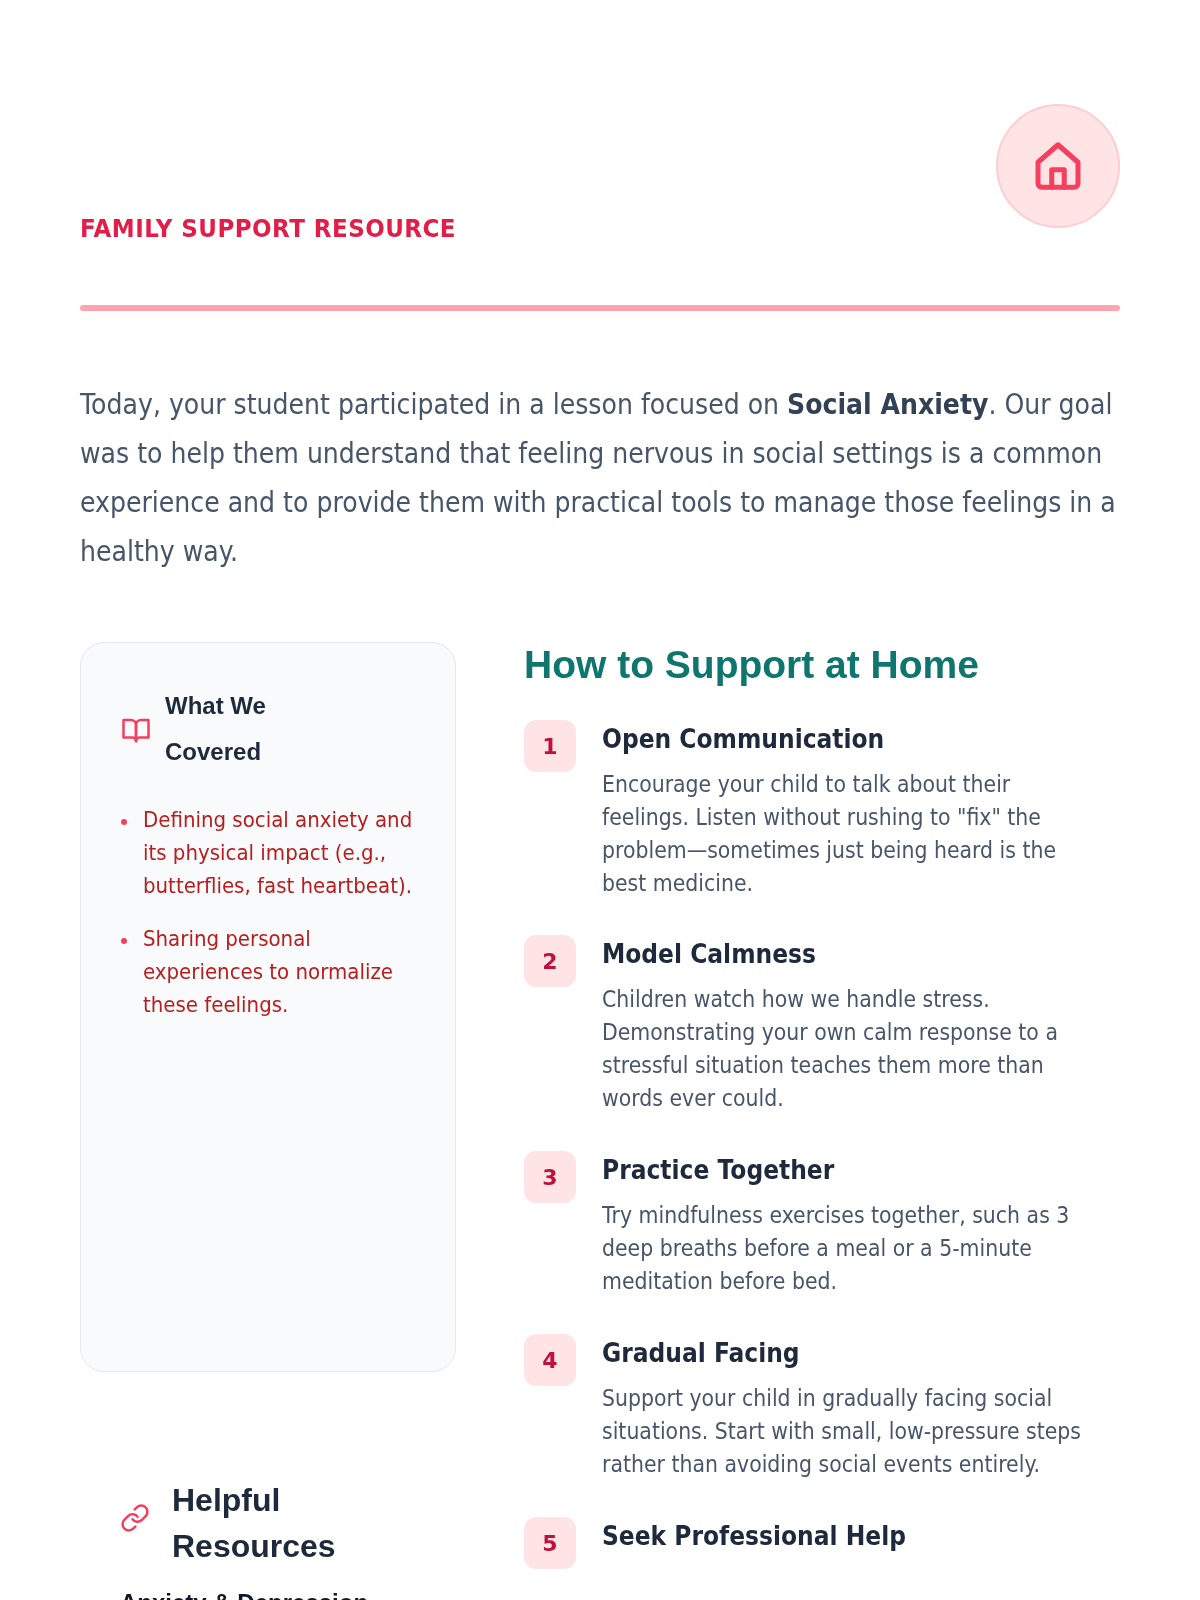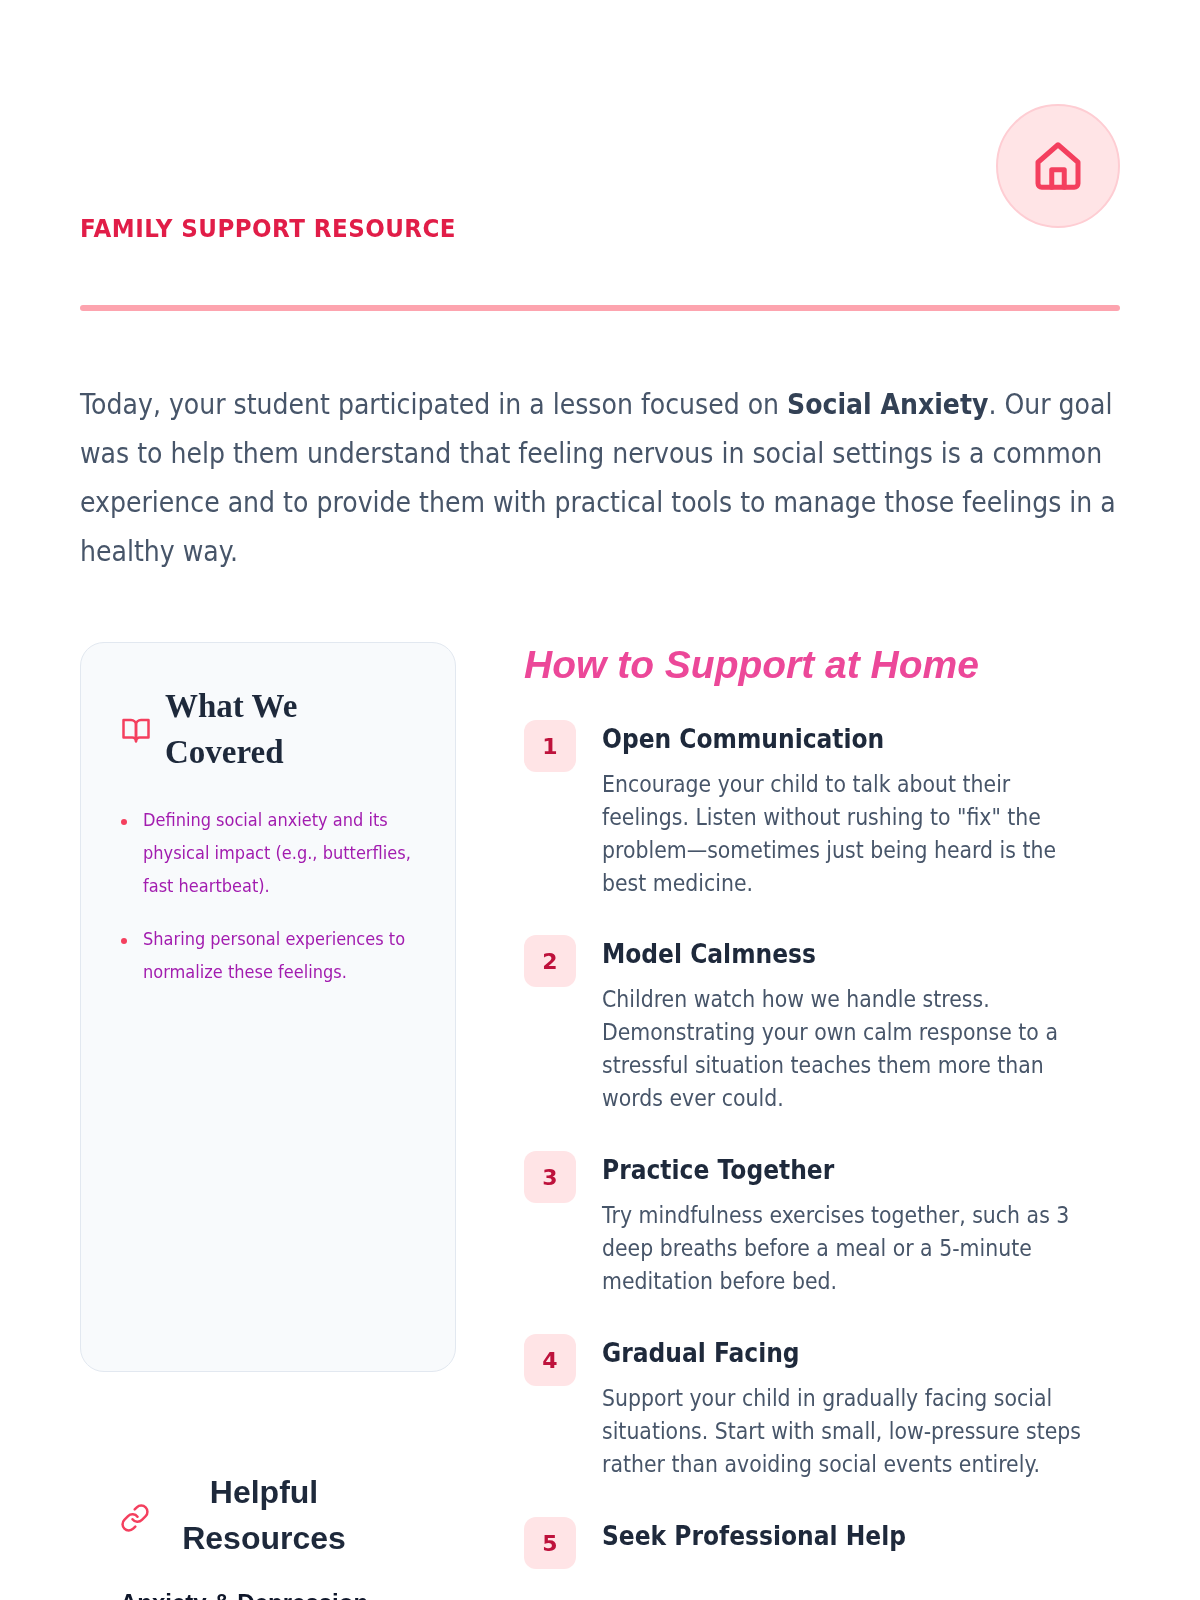--- a/index.html
+++ b/index.html
@@ -9,34 +9,34 @@
   .header { position: absolute; left: 0; top: 80px; width: 1040px; height: 180px; }
   .title { margin: 0; font-family: "Liberation Sans", sans-serif; font-weight: 700; font-size: 46px; line-height: 64px; color: #0f172a; letter-spacing: 0px; }
   .subtitle { position: absolute; top: 134px; left: 0; font-family: "DejaVu Sans", sans-serif; font-weight: 700; font-size: 25px; color: #e11d48; letter-spacing: 0.5px; transform: scaleX(0.92); transform-origin: left center; }
   .home-badge { position: absolute; right: 0; top: 24px; width: 124px; height: 124px; border-radius: 50%; background: #ffe4e6; border: 2px solid #fecdd3; box-sizing: border-box; display: flex; align-items: center; justify-content: center; }
   .divider { position: absolute; left: 0; top: 305px; width: 1040px; height: 6px; background: #fda4af; border-radius: 3px; }
 
   .intro { position: absolute; left: 0; top: 380px; width: 1040px; font-family: "DejaVu Sans", sans-serif; font-size: 28px; line-height: 49px; color: #475569; transform: scaleX(0.9); transform-origin: left top; width: 1160px; }
   .intro strong { color: #334155; font-weight: 700; }
 
   .covered-card { position: absolute; left: 0; top: 642px; width: 376px; height: 730px; background: #f8fafc; border: 1.5px solid #e2e8f0; border-radius: 24px; box-sizing: border-box; }
-  .card-heading { position: absolute; left: 84px; top: 40px; font-family: Liberation Serif, serif; font-weight: 700; font-size: 33px; line-height: 46px; color: #1e293b; }
+  .card-heading { position: absolute; left: 84px; top: 40px; font-family: Liberation Sans, sans-serif; font-weight: 700; font-size: 24px; line-height: 46px; color: #1e293b; }
   .book-icon { position: absolute; left: 40px; top: 72px; }
   .bullets { position: absolute; left: 40px; top: 160px; width: 310px; margin: 0; padding: 0; list-style: none; }
-  .bullets li { position: relative; padding-left: 22px; margin-bottom: 20px; font-family: "DejaVu Sans", sans-serif; font-size: 18px; line-height: 33px; color: #a21caf; }
+  .bullets li { position: relative; padding-left: 22px; margin-bottom: 20px; font-family: "DejaVu Sans", sans-serif; font-size: 22px; line-height: 33px; color: #b91c1c; }
   .bullets li .txt { display: inline-block; transform: scaleX(0.9); transform-origin: left top; width: 320px; }
   .bullets li::before { content: ""; position: absolute; left: 0; top: 16px; width: 6px; height: 6px; border-radius: 50%; background: #f43f5e; }
 
   .resources { position: absolute; left: 0; top: 1455px; width: 400px; }
   .link-icon { position: absolute; left: 40px; top: 48px; }
   .res-heading { position: absolute; left: 84px; top: 14px; font-family: "Liberation Sans", sans-serif; font-weight: 700; font-size: 32px; line-height: 46px; color: #1e293b; width: 300px; }
   .res-item { position: absolute; left: 40px; top: 134px; font-family: "Liberation Sans", sans-serif; font-weight: 700; font-size: 24px; color: #0f172a; white-space: nowrap; }
 
   .support { position: absolute; left: 444px; top: 640px; width: 600px; }
-  .support-title { position: absolute; left: 0; top: 0; font-family: "Liberation Sans", sans-serif; font-weight: 700; font-size: 39px; line-height: 50px; color: #ec4899; white-space: nowrap; font-style: italic; }
+  .support-title { position: absolute; left: 0; top: 0; font-family: "Liberation Sans", sans-serif; font-weight: 700; font-size: 39px; line-height: 50px; color: #0f766e; white-space: nowrap; }
   .step { position: absolute; left: 0; width: 600px; }
   .step-num { position: absolute; left: 0; top: 0; width: 52px; height: 52px; border-radius: 12px; background: #ffe4e6; color: #be123c; font-family: "DejaVu Sans", sans-serif; font-weight: 700; font-size: 22px; display: flex; align-items: center; justify-content: center; }
   .step-title { position: absolute; left: 78px; top: 4px; font-family: "DejaVu Sans", sans-serif; font-weight: 700; font-size: 26px; color: #1e293b; white-space: nowrap; transform: scaleX(0.9); transform-origin: left top; }
   .step-desc { position: absolute; left: 78px; top: 48px; width: 550px; font-family: "DejaVu Sans", sans-serif; font-size: 23px; line-height: 33px; color: #475569; transform: scaleX(0.89); transform-origin: left top; }
 </style>
 </head>
 <body>
 
 <div class="page">
 
@@ -64,21 +64,21 @@
       <li><span class="txt">Defining social anxiety and its physical impact (e.g., butterflies, fast heartbeat).</span></li>
       <li><span class="txt">Sharing personal experiences to normalize these feelings.</span></li>
     </ul>
   </section>
 
   <section class="resources">
     <svg class="link-icon" width="30" height="30" viewBox="0 0 24 24" fill="none" stroke="#f43f5e" stroke-width="2" stroke-linecap="round" stroke-linejoin="round">
       <path d="M10 13a5 5 0 0 0 7.54.54l3-3a5 5 0 0 0-7.07-7.07l-1.72 1.71"></path>
       <path d="M14 11a5 5 0 0 0-7.54-.54l-3 3a5 5 0 0 0 7.07 7.07l1.71-1.71"></path>
     </svg>
-    <h2 class="res-heading" style="margin:0; width:200px;text-align:center;">Helpful Resources</h2>
+    <h2 class="res-heading" style="margin:8px; width:200px;">Helpful Resources</h2>
     <div class="res-item">Anxiety &amp; Depression</div>
   </section>
 
   <section class="support">
     <h2 class="support-title" style="margin:0;">How to Support at Home</h2>
 
     <div class="step" style="top:80px;">
       <div class="step-num">1</div>
       <div class="step-title">Open Communication</div>
       <div class="step-desc">Encourage your child to talk about their feelings. Listen without rushing to "fix" the problem—sometimes just being heard is the best medicine.</div>

